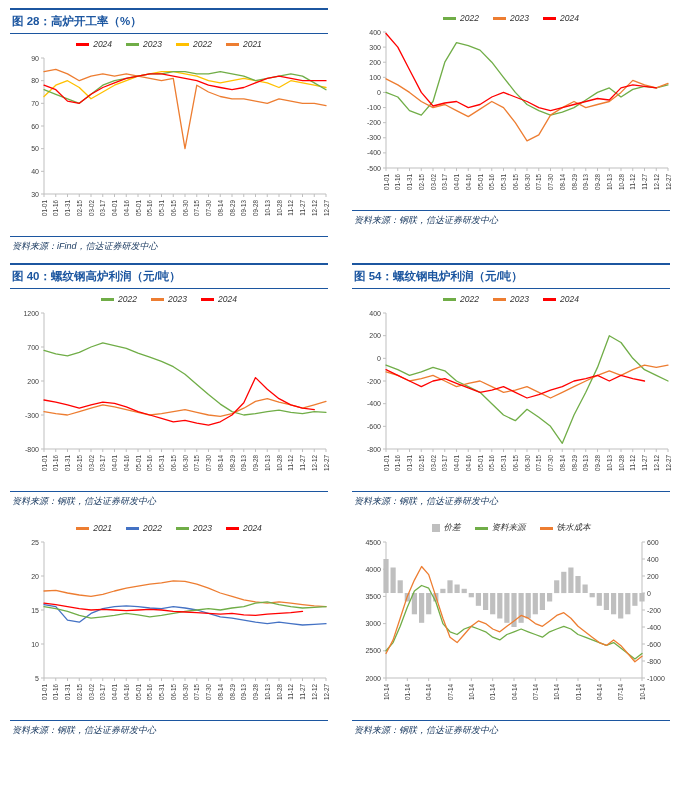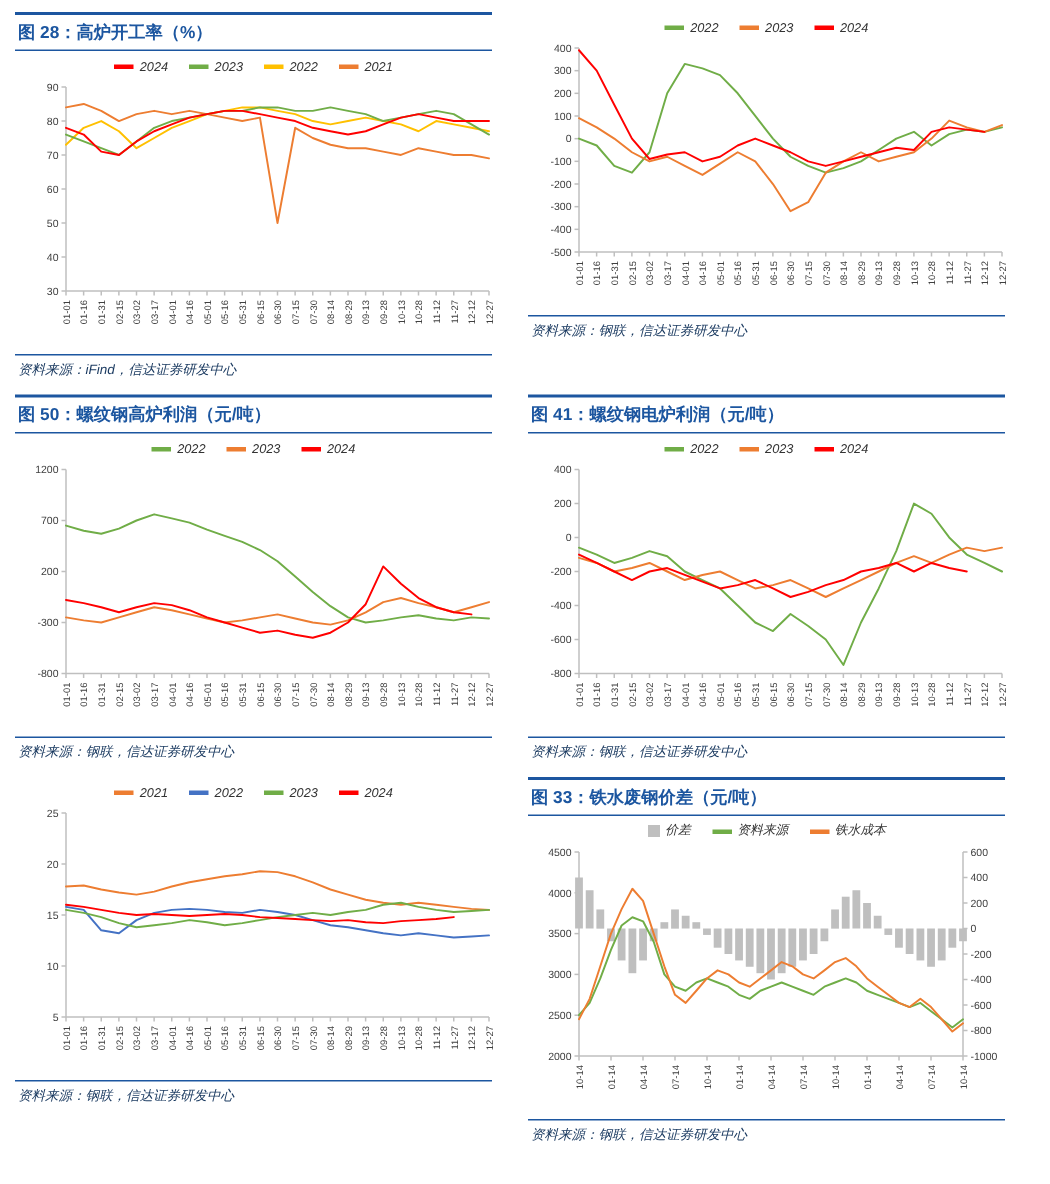--- a/index.html
+++ b/index.html
@@ -215,21 +215,21 @@
           <text x="318.5" y="148" text-anchor="end" font-size="6.3" transform="rotate(-90 318.5 148)">12-27</text>
           <path d="M34.0 66.4 L45.8 71.0 L57.5 84.6 L69.3 89.1 L81.0 75.5 L92.8 36.2 L104.5 16.6 L116.3 19.6 L128.0 24.1 L139.8 36.2 L151.5 51.3 L163.3 66.4 L175.0 78.5 L186.8 84.6 L198.5 89.1 L210.3 86.1 L222.0 81.6 L233.8 74.0 L245.5 66.4 L257.3 61.9 L269.0 71.0 L280.8 63.4 L292.5 60.4 L304.3 61.9 L316.0 58.9 " fill="none" stroke="#70AD47" stroke-width="1.3" stroke-linejoin="round" stroke-linecap="round"></path>
           <path d="M34.0 52.8 L45.8 58.9 L57.5 66.4 L69.3 75.5 L81.0 81.6 L92.8 78.5 L104.5 84.6 L116.3 90.6 L128.0 83.1 L139.8 75.5 L151.5 81.6 L163.3 96.7 L175.0 114.8 L186.8 108.8 L198.5 89.1 L210.3 81.6 L222.0 75.5 L233.8 81.6 L245.5 78.5 L257.3 75.5 L269.0 66.4 L280.8 54.4 L292.5 58.9 L304.3 61.9 L316.0 57.4 " fill="none" stroke="#ED7D31" stroke-width="1.3" stroke-linejoin="round" stroke-linecap="round"></path>
           <path d="M34.0 7.5 L45.8 21.1 L57.5 43.8 L69.3 66.4 L81.0 80.0 L92.8 77.0 L104.5 75.5 L116.3 81.6 L128.0 78.5 L139.8 71.0 L151.5 66.4 L163.3 71.0 L175.0 75.5 L186.8 81.6 L198.5 84.6 L210.3 81.6 L222.0 78.5 L233.8 75.5 L245.5 72.5 L257.3 74.0 L269.0 61.9 L280.8 58.9 L292.5 60.4 L304.3 61.9 " fill="none" stroke="#FF0000" stroke-width="1.3" stroke-linejoin="round" stroke-linecap="round"></path>
         </svg>
       </div>
     <p class="figure-source">资料来源：钢联，信达证券研发中心</p>
   </section>
 
   <section class="figure">
-    <h3 class="figure-title">图 50：螺纹钢高炉利润（元/吨）</h3>
+    <h3 class="figure-title">图 40：螺纹钢高炉利润（元/吨）</h3>
     <div class="chart">
         <div class="legend">
           <span class="legend-item">
             <span class="swatch" style="background: rgb(112, 173, 71);"></span>
             <span>2022</span>
           </span>
           <span class="legend-item">
             <span class="swatch" style="background: rgb(237, 125, 49);"></span>
             <span>2023</span>
           </span>
@@ -303,21 +303,21 @@
           <text x="318.5" y="148" text-anchor="end" font-size="6.3" transform="rotate(-90 318.5 148)">12-27</text>
           <path d="M34.0 43.4 L45.8 46.8 L57.5 48.8 L69.3 45.4 L81.0 40.0 L92.8 35.9 L104.5 38.6 L116.3 41.4 L128.0 46.1 L139.8 50.2 L151.5 54.3 L163.3 59.7 L175.0 67.2 L186.8 77.4 L198.5 87.6 L210.3 97.1 L222.0 104.6 L233.8 108.0 L245.5 106.6 L257.3 104.6 L269.0 103.2 L280.8 105.3 L292.5 106.6 L304.3 104.6 L316.0 105.3 " fill="none" stroke="#70AD47" stroke-width="1.3" stroke-linejoin="round" stroke-linecap="round"></path>
           <path d="M34.0 104.6 L45.8 106.6 L57.5 108.0 L69.3 104.6 L81.0 101.2 L92.8 97.8 L104.5 99.8 L116.3 102.6 L128.0 105.3 L139.8 108.0 L151.5 106.6 L163.3 104.6 L175.0 102.6 L186.8 105.3 L198.5 108.0 L210.3 109.4 L222.0 106.6 L233.8 101.2 L245.5 94.4 L257.3 91.7 L269.0 95.1 L280.8 97.8 L292.5 101.2 L304.3 97.8 L316.0 94.4 " fill="none" stroke="#ED7D31" stroke-width="1.3" stroke-linejoin="round" stroke-linecap="round"></path>
           <path d="M34.0 93.0 L45.8 95.1 L57.5 97.8 L69.3 101.2 L81.0 97.8 L92.8 95.1 L104.5 96.4 L116.3 99.8 L128.0 104.6 L139.8 108.0 L151.5 111.4 L163.3 114.8 L175.0 113.4 L186.8 116.2 L198.5 118.2 L210.3 114.8 L222.0 108.0 L233.8 95.8 L245.5 70.6 L257.3 82.2 L269.0 91.7 L280.8 97.8 L292.5 101.2 L304.3 102.6 " fill="none" stroke="#FF0000" stroke-width="1.3" stroke-linejoin="round" stroke-linecap="round"></path>
         </svg>
       </div>
     <p class="figure-source">资料来源：钢联，信达证券研发中心</p>
   </section>
 
   <section class="figure">
-    <h3 class="figure-title">图 41：螺纹钢电炉利润（元/吨）</h3>
+    <h3 class="figure-title">图 54：螺纹钢电炉利润（元/吨）</h3>
     <div class="chart">
         <div class="legend">
           <span class="legend-item">
             <span class="swatch" style="background: rgb(112, 173, 71);"></span>
             <span>2022</span>
           </span>
           <span class="legend-item">
             <span class="swatch" style="background: rgb(237, 125, 49);"></span>
             <span>2023</span>
           </span>
@@ -487,21 +487,20 @@
           <path d="M34.0 55.0 L45.8 54.3 L57.5 57.0 L69.3 59.0 L81.0 60.4 L92.8 58.4 L104.5 55.0 L116.3 52.2 L128.0 50.2 L139.8 48.2 L151.5 46.8 L163.3 44.8 L175.0 45.4 L186.8 48.2 L198.5 52.2 L210.3 57.0 L222.0 60.4 L233.8 63.8 L245.5 65.8 L257.3 67.2 L269.0 65.8 L280.8 67.2 L292.5 68.6 L304.3 69.9 L316.0 70.6 " fill="none" stroke="#ED7D31" stroke-width="1.3" stroke-linejoin="round" stroke-linecap="round"></path>
           <path d="M34.0 68.6 L45.8 70.6 L57.5 84.2 L69.3 86.2 L81.0 77.4 L92.8 72.6 L104.5 70.6 L116.3 69.9 L128.0 70.6 L139.8 72.0 L151.5 72.6 L163.3 70.6 L175.0 72.0 L186.8 74.0 L198.5 77.4 L210.3 80.8 L222.0 82.2 L233.8 84.2 L245.5 86.2 L257.3 87.6 L269.0 86.2 L280.8 87.6 L292.5 89.0 L304.3 88.3 L316.0 87.6 " fill="none" stroke="#4472C4" stroke-width="1.3" stroke-linejoin="round" stroke-linecap="round"></path>
           <path d="M34.0 70.6 L45.8 72.6 L57.5 75.4 L69.3 79.4 L81.0 82.2 L92.8 80.8 L104.5 79.4 L116.3 77.4 L128.0 78.8 L139.8 80.8 L151.5 79.4 L163.3 77.4 L175.0 75.4 L186.8 74.0 L198.5 72.6 L210.3 74.0 L222.0 72.0 L233.8 70.6 L245.5 67.2 L257.3 65.8 L269.0 68.6 L280.8 70.6 L292.5 72.0 L304.3 71.3 L316.0 70.6 " fill="none" stroke="#70AD47" stroke-width="1.3" stroke-linejoin="round" stroke-linecap="round"></path>
           <path d="M34.0 67.2 L45.8 68.6 L57.5 70.6 L69.3 72.6 L81.0 74.0 L92.8 73.3 L104.5 74.0 L116.3 74.7 L128.0 74.0 L139.8 73.3 L151.5 74.0 L163.3 75.4 L175.0 76.0 L186.8 76.7 L198.5 77.4 L210.3 78.1 L222.0 77.4 L233.8 78.8 L245.5 79.4 L257.3 78.1 L269.0 77.4 L280.8 76.7 L292.5 75.4 " fill="none" stroke="#FF0000" stroke-width="1.3" stroke-linejoin="round" stroke-linecap="round"></path>
         </svg>
       </div>
     <p class="figure-source">资料来源：钢联，信达证券研发中心</p>
   </section>
 
   <section class="figure">
-    <h3 class="figure-title">图 33：铁水废钢价差（元/吨）</h3>
     <div class="chart">
         <div class="legend">
           <span class="legend-item">
             <span class="swatch bar" style="background: rgb(191, 191, 191);"></span>
             <span>价差</span>
           </span>
           <span class="legend-item">
             <span class="swatch" style="background: rgb(112, 173, 71);"></span>
             <span>资料来源</span>
           </span>

